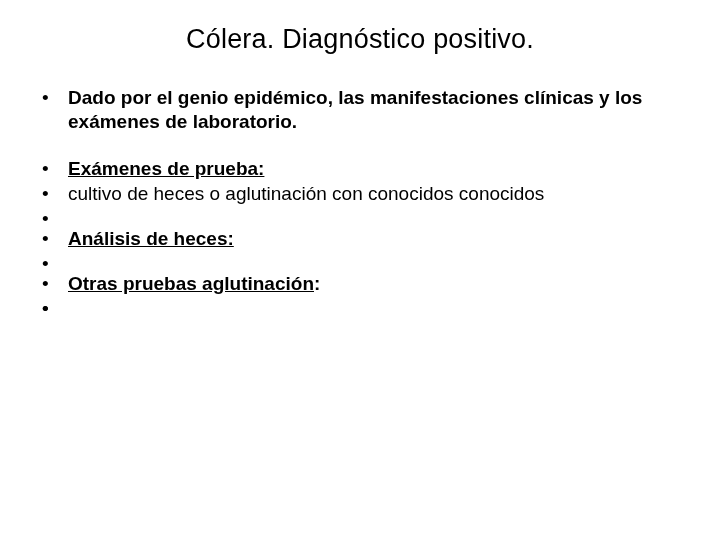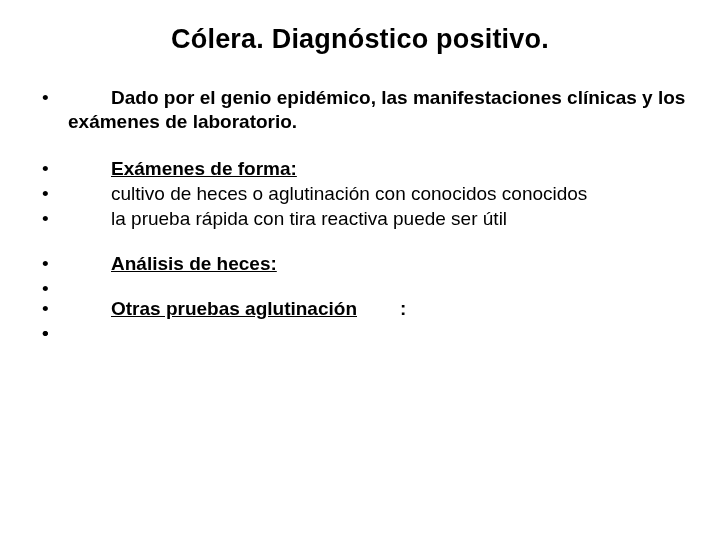--- a/index.html
+++ b/index.html
@@ -20,21 +20,21 @@
     height: 540px;
     box-sizing: border-box;
   }
   .slide-title {
     position: absolute;
     top: 24px;
     left: 0;
     width: 720px;
     text-align: center;
     font-size: 27px;
-    font-weight: bold;
+    font-weight: normal;
     letter-spacing: 0.2px;
   }
   .body-block {
     position: absolute;
     top: 86px;
     left: 36px;
     width: 660px;
   }
   ul.bullets {
     list-style: none;
@@ -66,21 +66,20 @@
     font-weight: bold;
   }
   .spacer-sm {
     height: 22px;
   }
   .spacer-xs {
     height: 20px;
   }
   .txt, .txt-tail {
     display: inline;
-    margin-left: 43px;
   }
 </style>
 </head>
 <body>
 
 <div class="slide">
 
   <div class="slide-title">Cólera. Diagnóstico positivo.</div>
 
   <div class="body-block">
@@ -90,29 +89,28 @@
         <span class="dot">•</span>
         <span class="txt">Dado por el genio epidémico, las manifestaciones  clínicas y los exámenes de laboratorio.</span>
       </li>
     </ul>
 
     <div class="spacer-sm"></div>
 
     <ul class="bullets">
       <li class="underline-bold">
         <span class="dot">•</span>
-        <span class="txt">Exámenes de forma:</span>
+        <span class="txt">Exámenes de prueba:</span>
       </li>
       <li>
         <span class="dot">•</span>
         <span class="txt">cultivo de heces o aglutinación con conocidos conocidos</span>
       </li>
       <li>
         <span class="dot">•</span>
-        <span class="txt">la prueba rápida con tira reactiva puede  ser útil</span>
       </li>
     </ul>
 
     <div class="spacer-xs"></div>
 
     <ul class="bullets">
       <li class="underline-bold">
         <span class="dot">•</span>
         <span class="txt">Análisis de heces:</span>
       </li>

